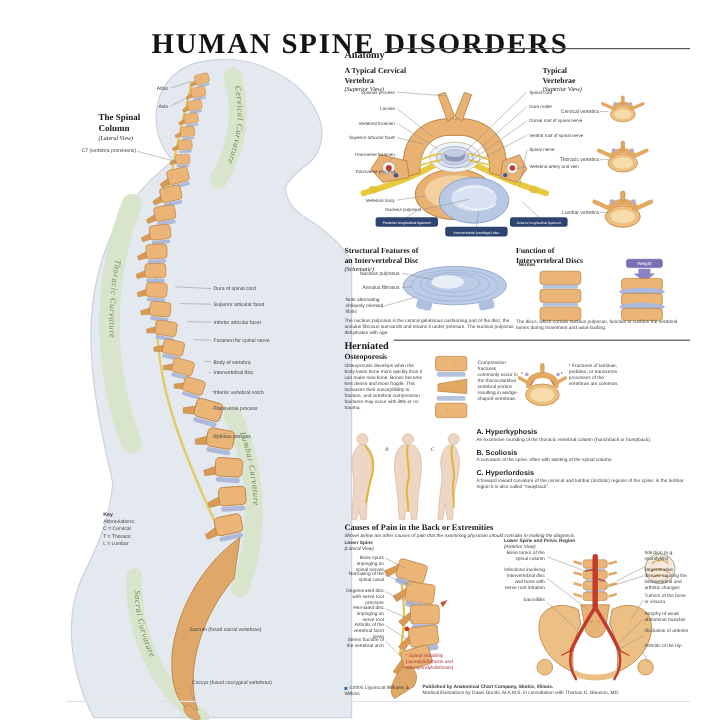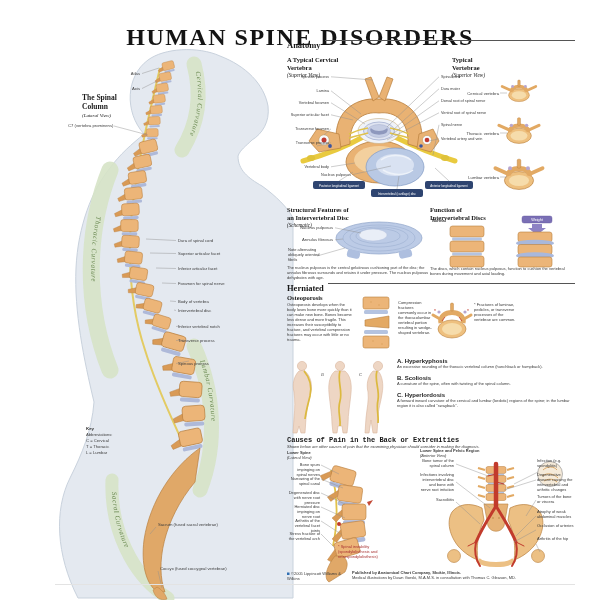--- a/index.html
+++ b/index.html
@@ -1,18 +1,18 @@
 <!DOCTYPE html>
 <html><head>
 <meta charset="utf-8">
 <style>
   html,body{margin:0;padding:0;}
   body{width:600px;height:600px;position:relative;background:#ffffff;font-family:"Liberation Sans",sans-serif;overflow:hidden;}
   .abs{position:absolute;}
-  .serif{font-family:Liberation Mono, monospace;}
+  .serif{font-family:Liberation Serif, serif;}
   #poster-title{left:0;right:0;top:24px;text-align:center;font-family:"Liberation Serif",serif;font-weight:bold;font-size:24px;letter-spacing:1.5px;color:#141414;}
   .sec-head{display:flex;align-items:flex-start;gap:4px;font-family:"Liberation Serif",serif;font-weight:bold;font-size:8.5px;color:#181818;}
   .sec-head .rule{flex:1;border-top:1px solid #555;height:0;}
   .ttl3{font-family:"Liberation Serif",serif;font-weight:bold;font-size:6.5px;line-height:1.2;color:#181818;}
   .ttl3 .vw{font-style:italic;font-weight:normal;font-size:5.2px;}
   
   .sw{position:absolute;}
   .sw .si{transform:scale(.5);transform-origin:0 0;width:200%;font-size:8px;line-height:1.25;color:#3a3a3a;}
   .si.i{font-style:italic;}
   .si.rt{text-align:right;}

